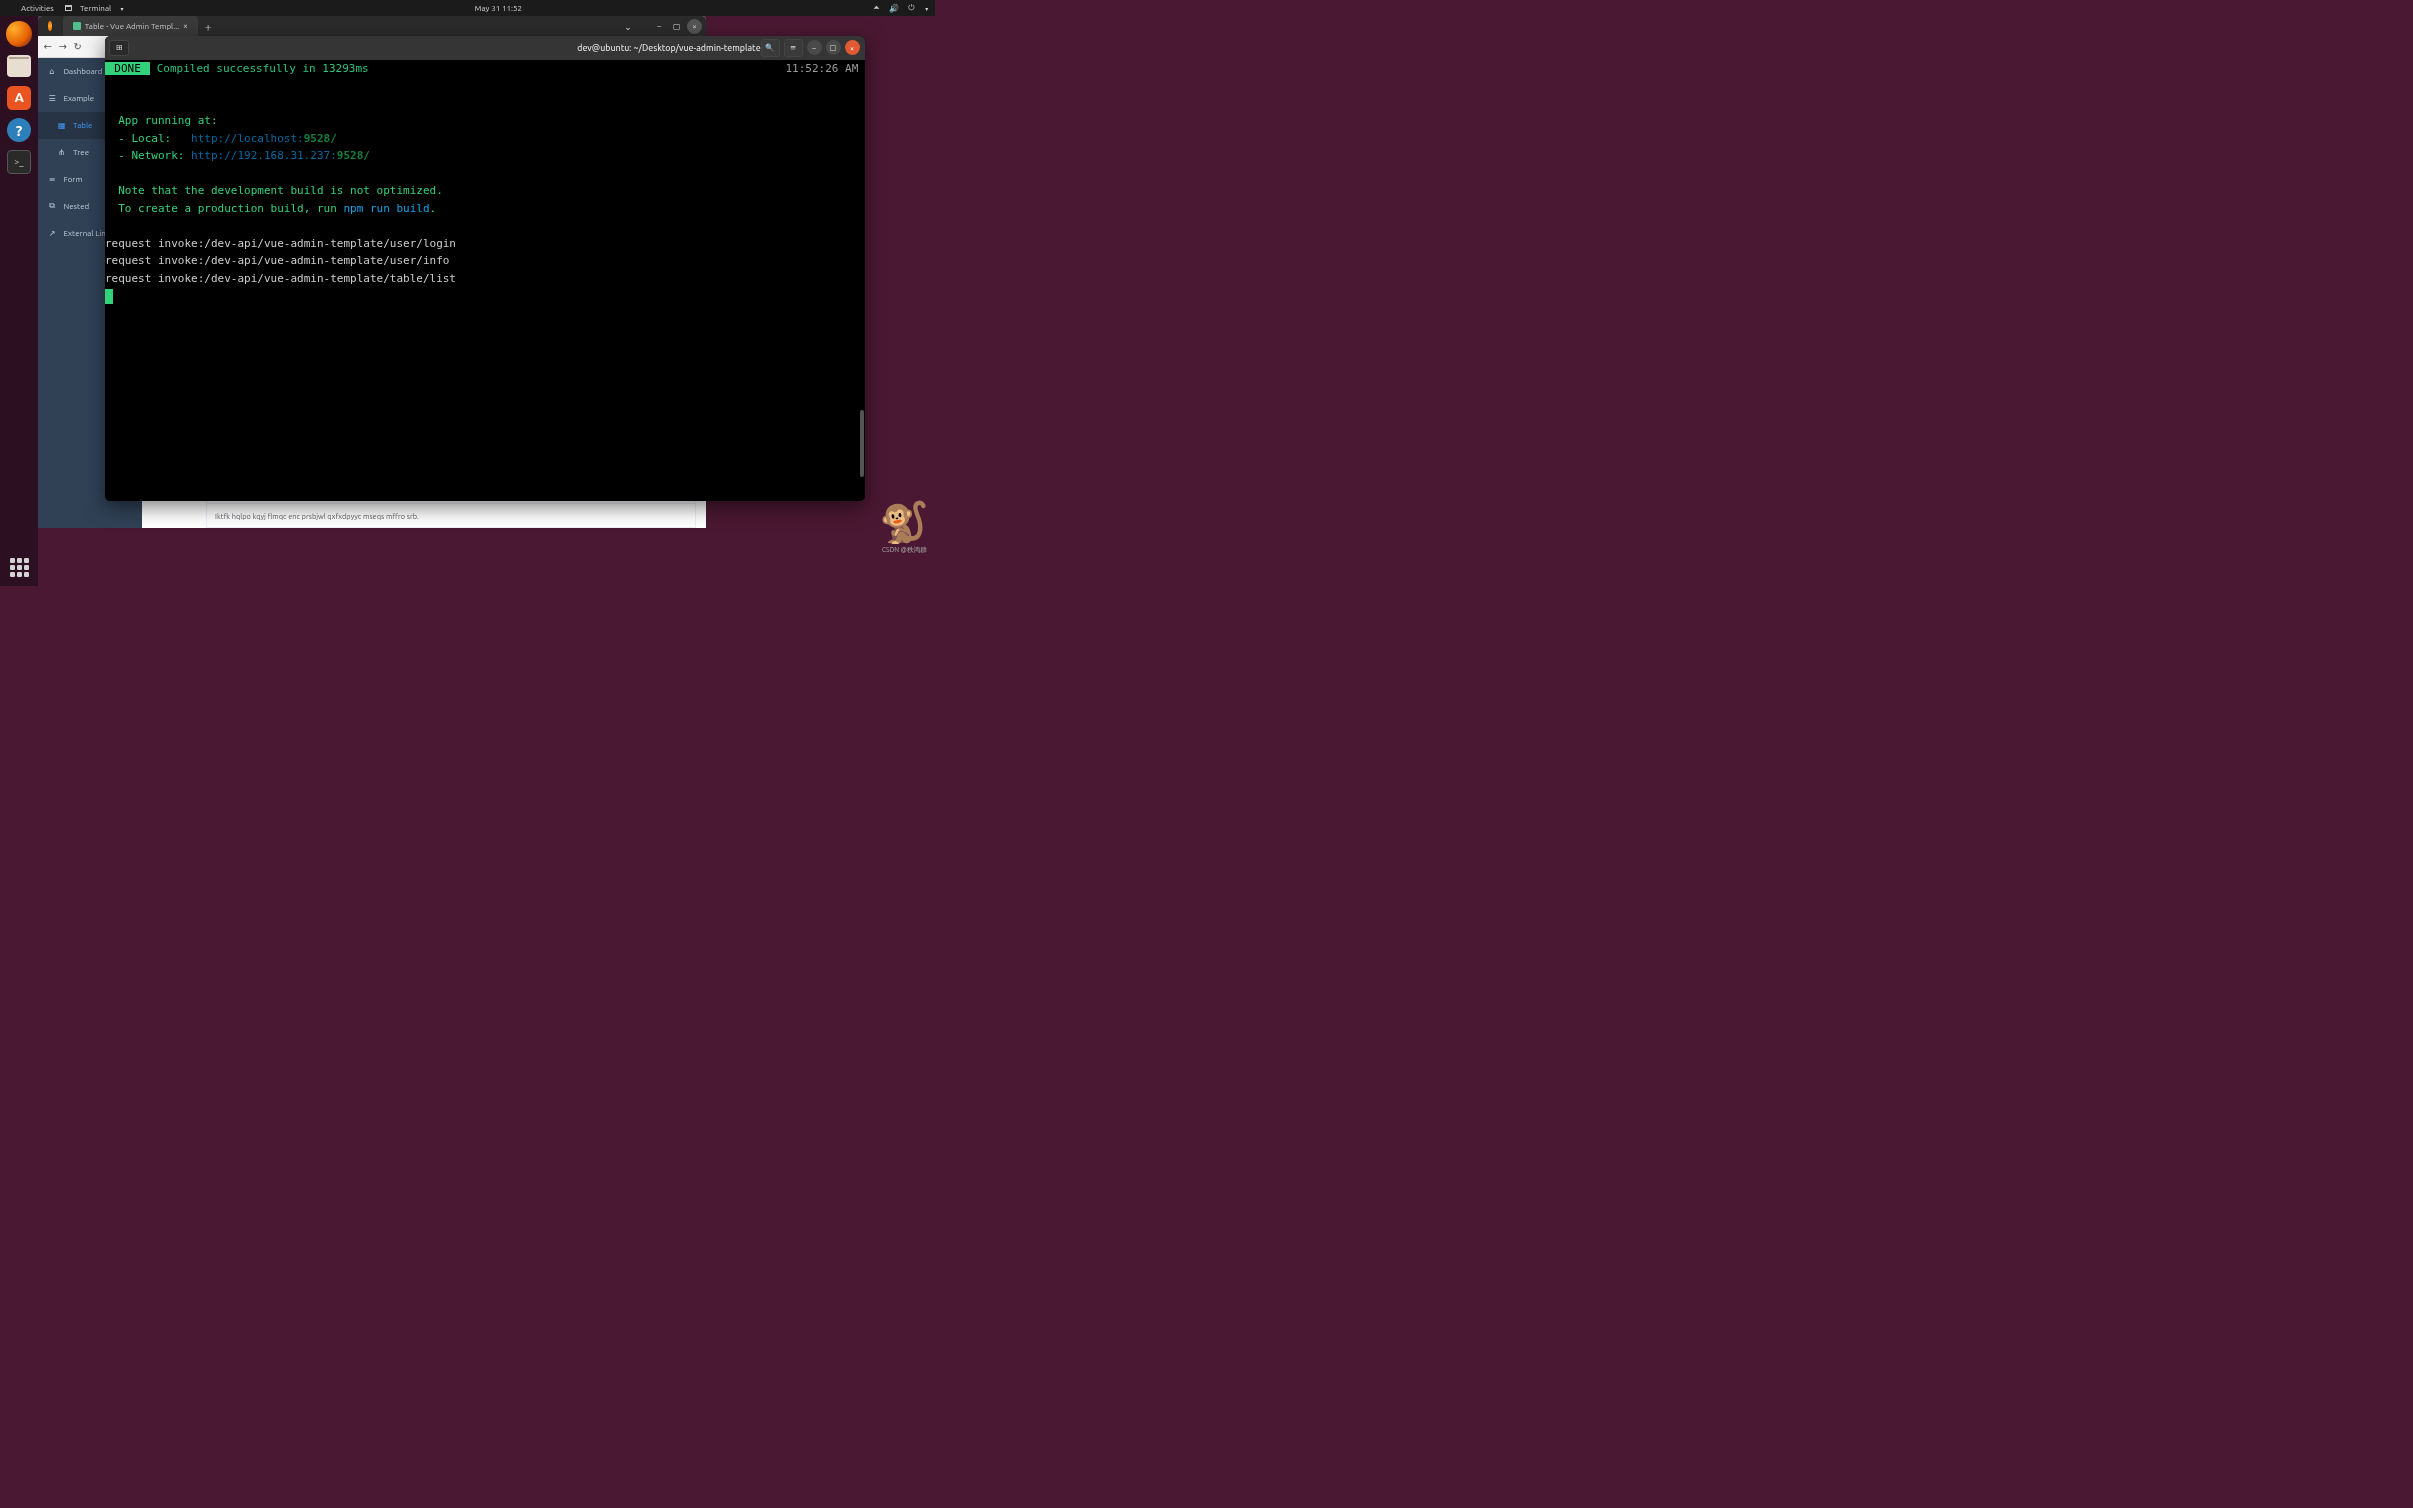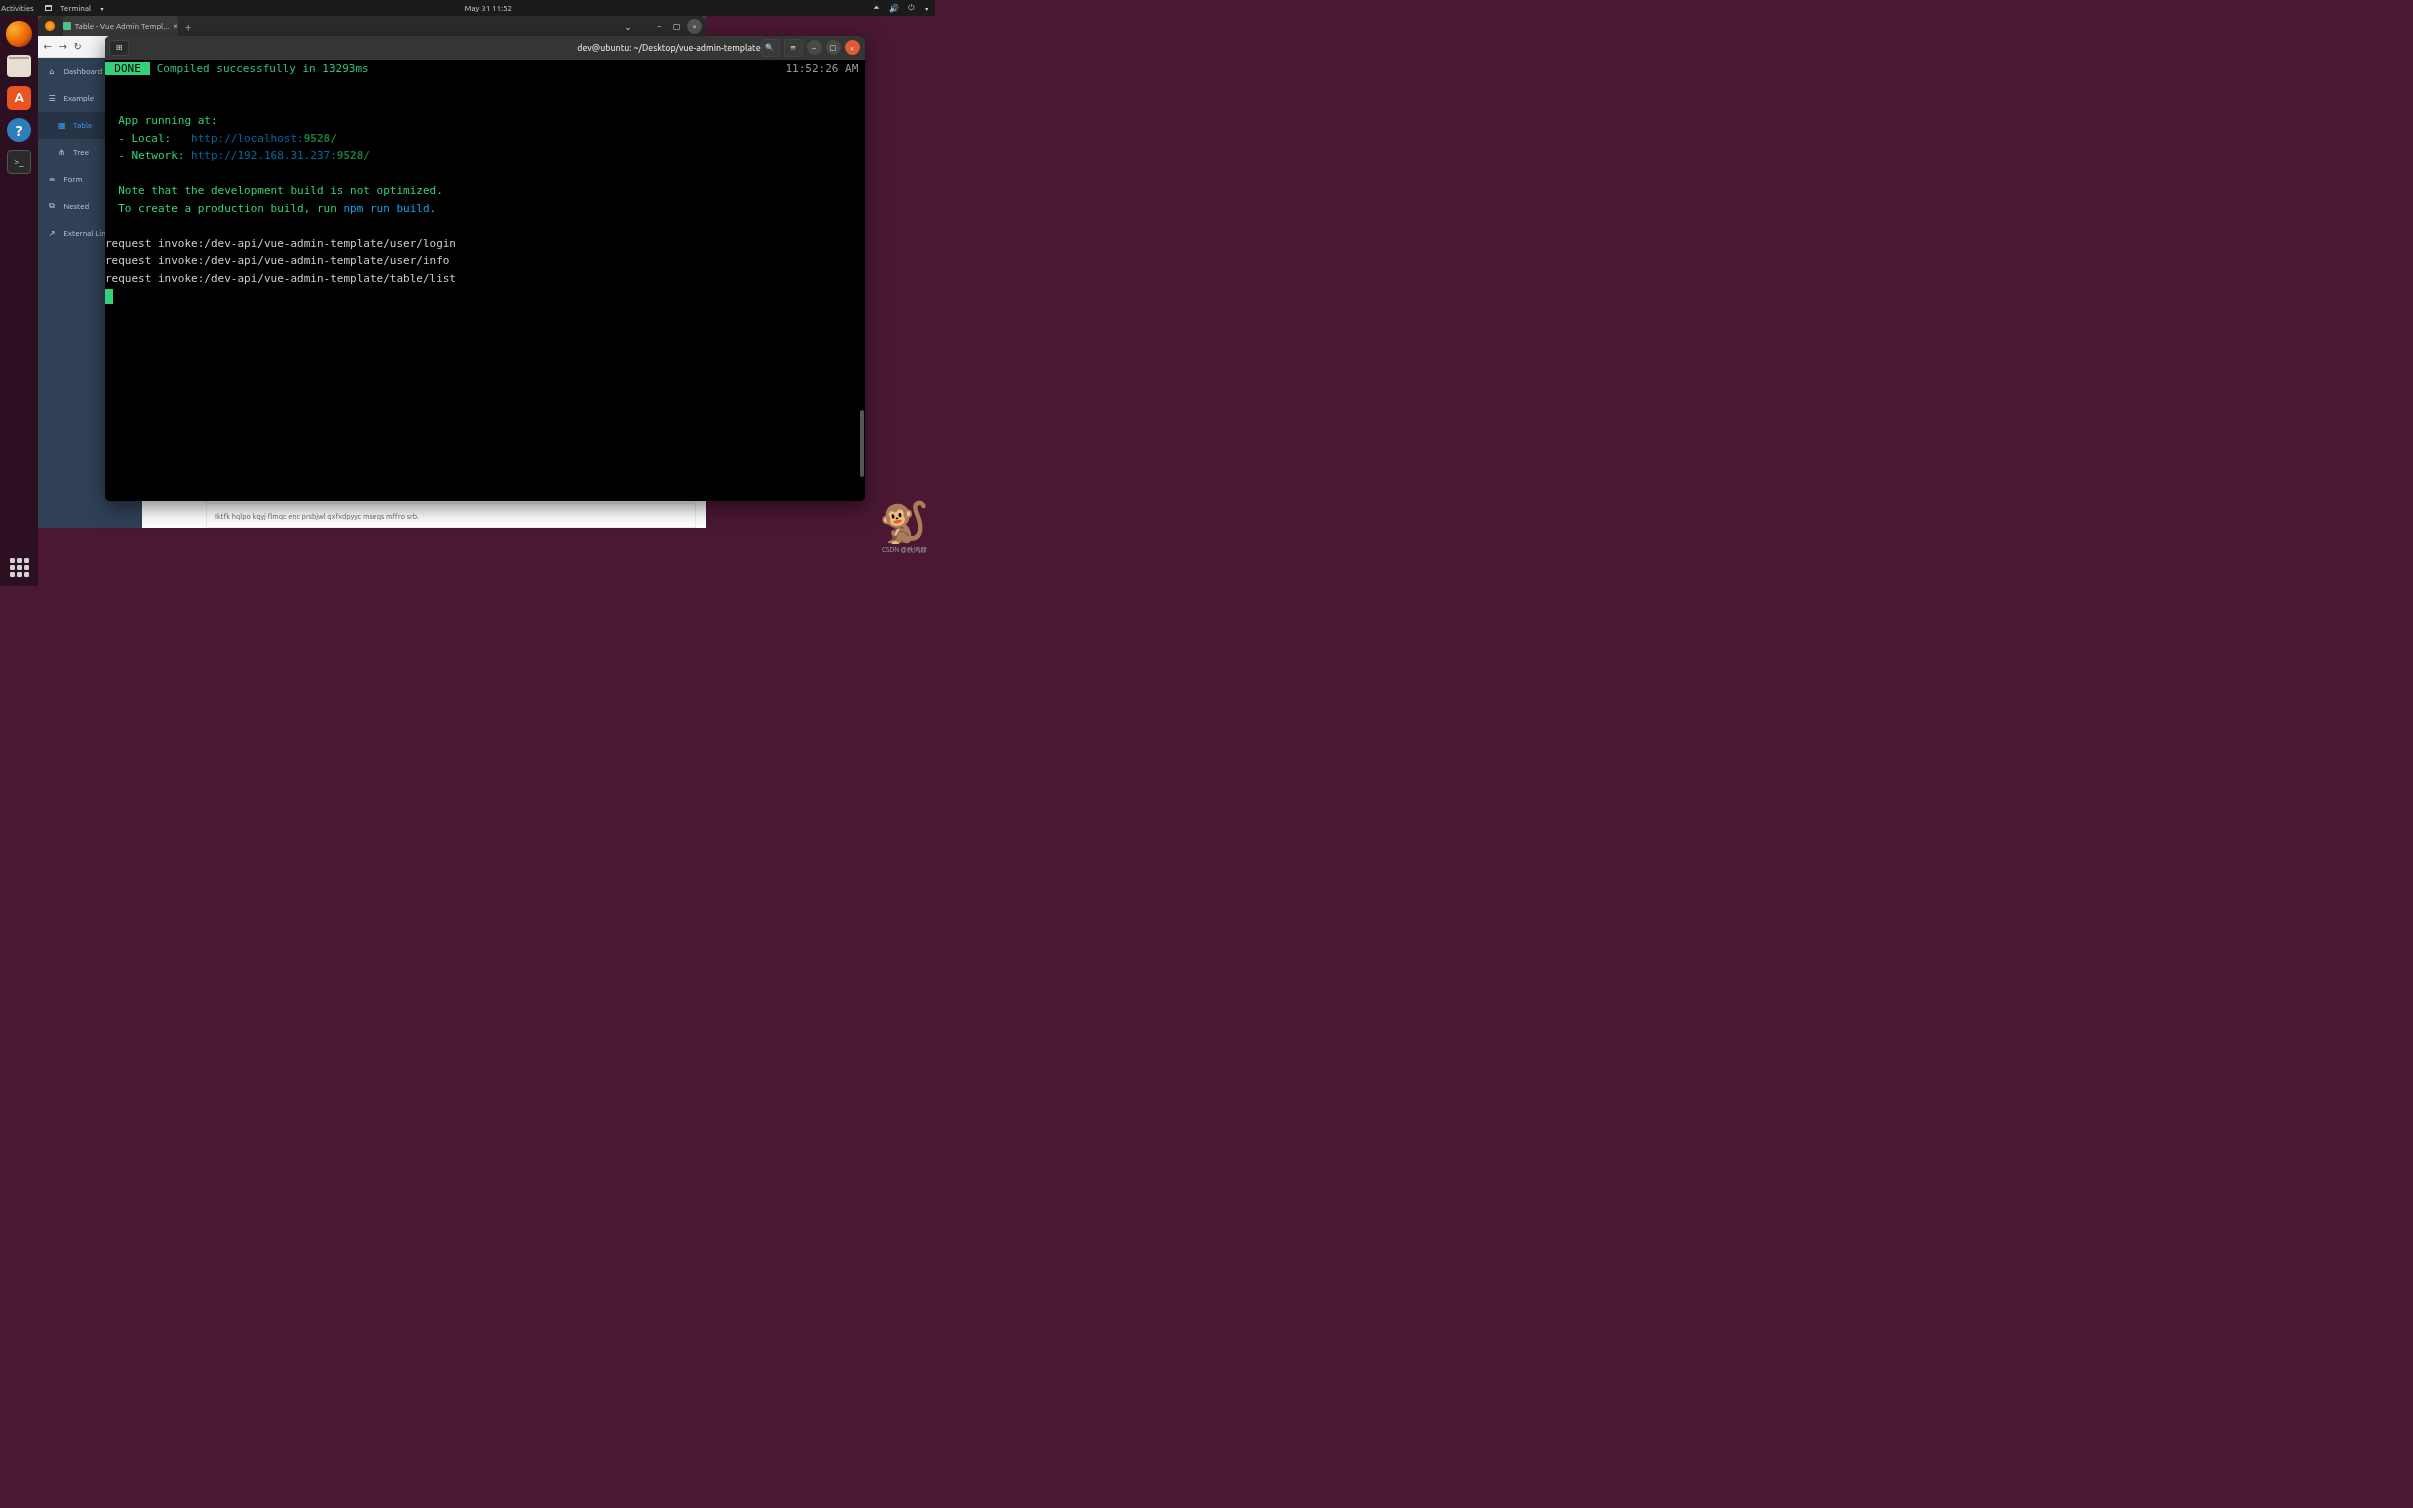--- a/index.html
+++ b/index.html
@@ -14,21 +14,21 @@
 
 
 .topbar {
   height: 16px;
   background: #1b1b1b;
   color: #d4d4d4;
   display: flex;
   align-items: center;
   font-size: 8px;
 }
-.topbar .left { display:flex; align-items:center; padding-left:1px; gap:10.8px;}
+.topbar .left { display:flex; align-items:center; padding-left:21px; gap:10.8px;}
 .topbar .center { flex:1; text-align:center; }
 .topbar .right { display:flex; align-items:center; gap:9.4px; padding-right:6.7px;}
 .topbar .tri { font-size:6px; margin-left:1.3px;}
 .topbar .terminal-label { display:flex; align-items:center; gap:8px;}
 .box-icon { display:inline-block; width:7.4px; height:6.7px; border:0.7px solid #c6c6c6; position:relative; }
 .box-icon::before{content:"";position:absolute;top:0.7px;left:0;right:0;height:0.7px;background:#c6c6c6;}
 .tray-icon{color:#c6c6c6;font-size:8px;}
 
 
 .dock {
@@ -59,21 +59,21 @@
   position:absolute;
   left:38px; top:16px;
   width: 668px;
   height: 512px;
   background:#fff;
   display:flex;flex-direction:column;
   border-radius:4px 4px 0 0;
   overflow:hidden;
 }
 .browser-header{height:20px;background:#2b2b2b;display:flex;align-items:center;}
-.tab{height:20px;display:flex;align-items:center;padding:0 0;color:#ccc;font-size:8px;gap:4px;}
+.tab{height:20px;display:flex;align-items:center;padding:0 10px;color:#ccc;font-size:8px;gap:4px;}
 .tab.pinned{width:24px;justify-content:center;}
 .tab.active{background:#3a3a3a;border-radius:4px 4px 0 0;margin-left:0.7px;}
 .tab .fav{width:8px;height:8px;background:#4fc08d;border-radius:1.3px;}
 .tab .close{font-size:8.8px;cursor:pointer;}
 .tab.pinned .fav-ff{width:9.4px;height:9.4px;border-radius:50%;background:radial-gradient(circle,#ffb02e,#e66000);}
 .newtab{color:#bbb;font-size:12px;padding:0 6.7px;}
 .browser-header .spacer{flex:1;}
 .browser-header .winctl{display:flex;gap:2.7px;padding-right:4px;}
 .winctl div{width:15px;height:15px;border-radius:50%;display:flex;align-items:center;justify-content:center;color:#ddd;font-size:8px;}
 .winctl .chev{font-size:9.4px;margin-right:13.5px;}

